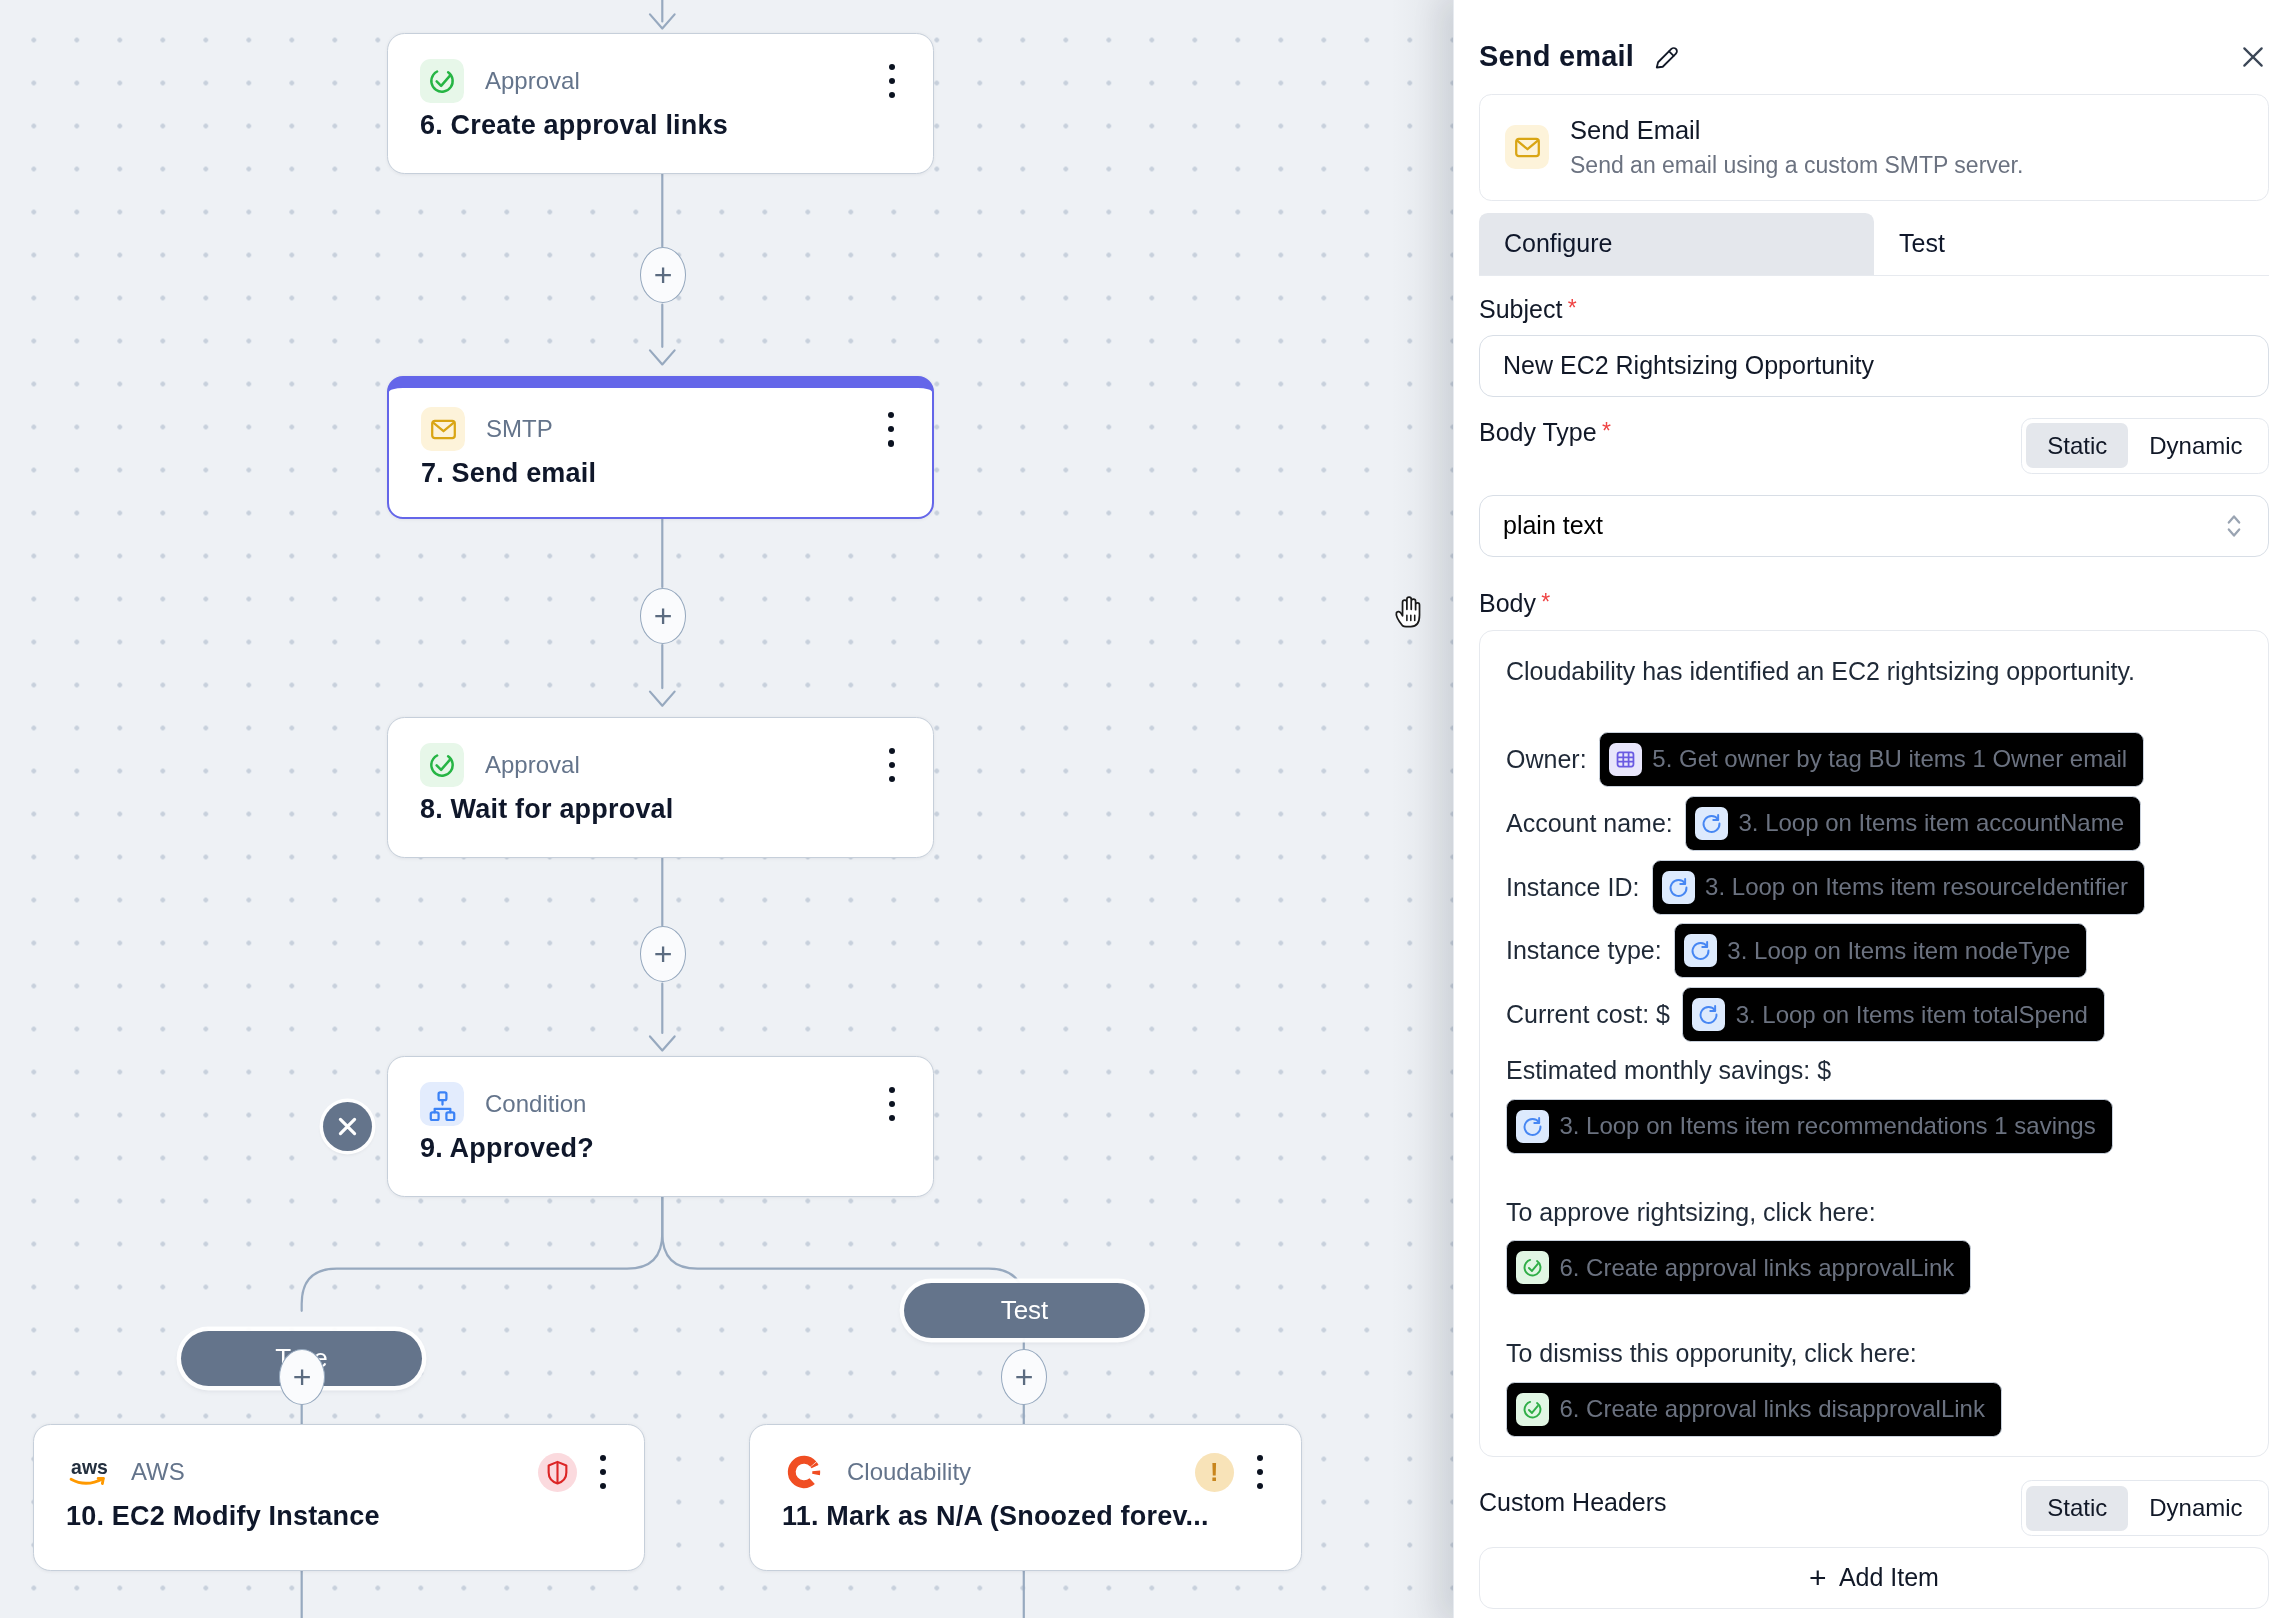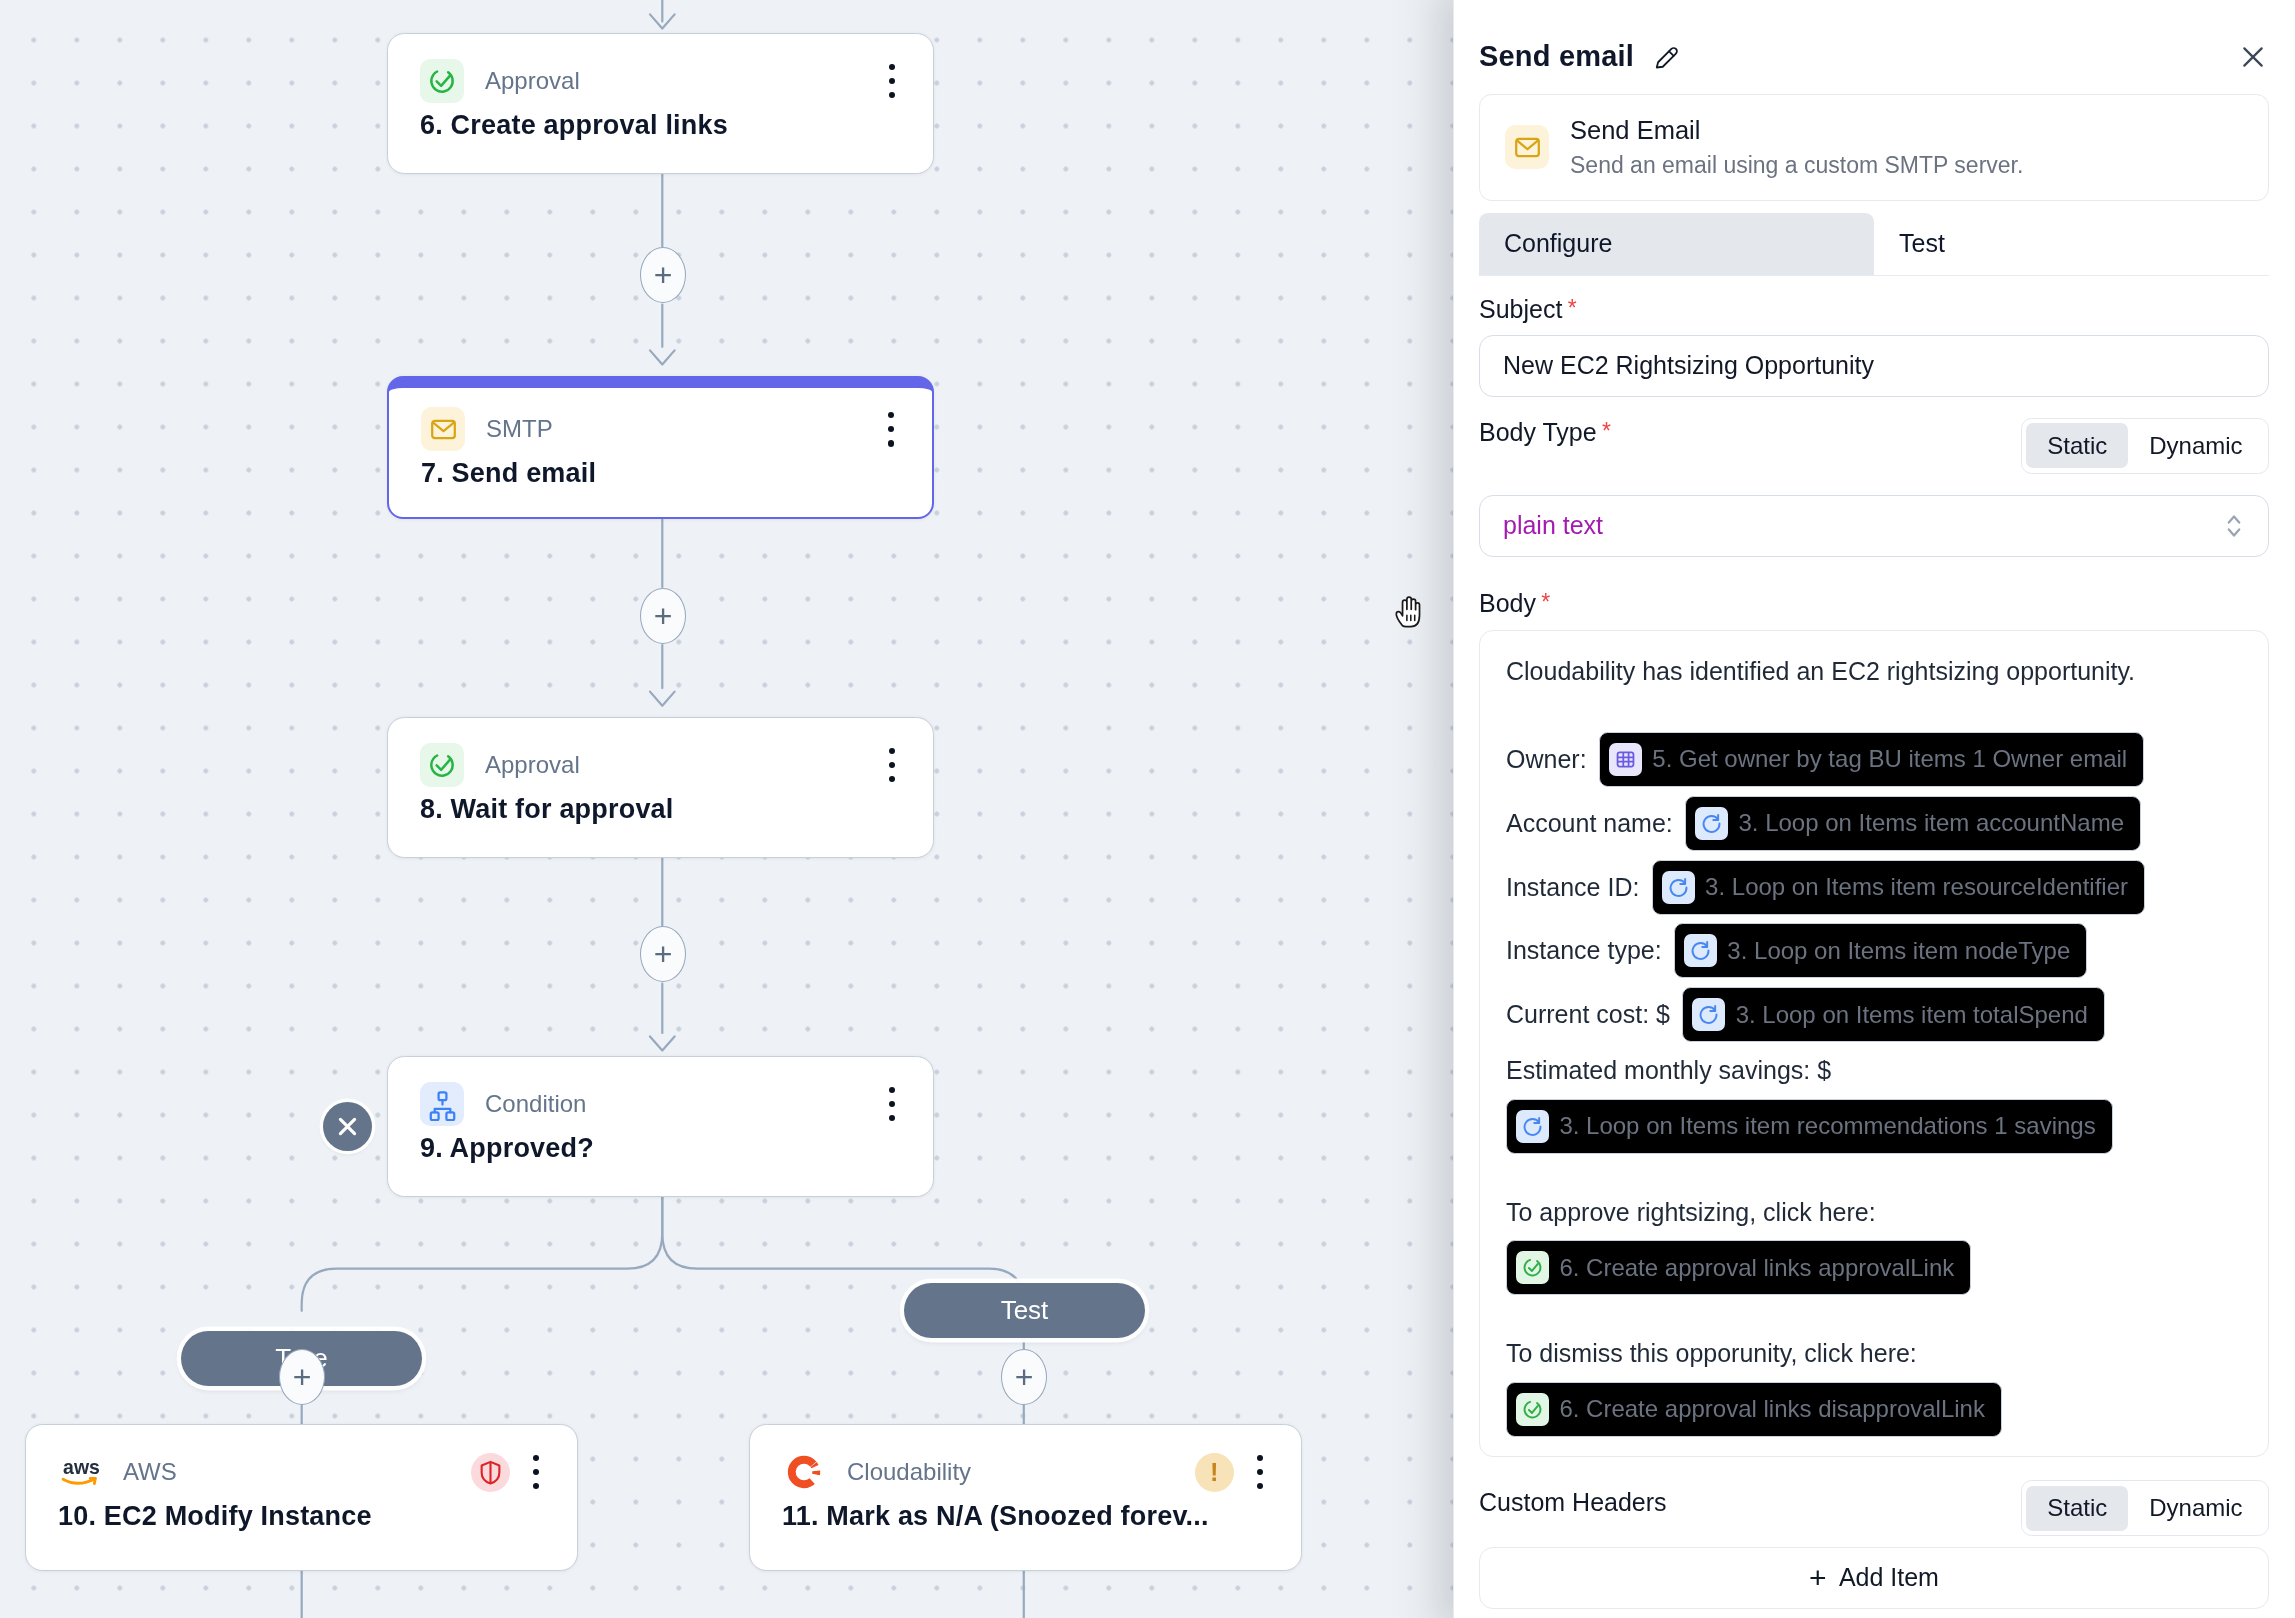--- a/index.html
+++ b/index.html
@@ -89,21 +89,21 @@
     font-family:"Liberation Sans", sans-serif;
   }
   .row-between { margin-top:21px; display:flex; justify-content:space-between; }
   .seg {
     display:flex; align-items:center; border:1.8px solid #e4e8ee; border-radius:10.6px; padding:4.4px; height:56px;
   }
   .seg-opt { font-size:24px; color:#111827; padding:0 21px; height:100%; display:flex; align-items:center; border-radius:7px; }
   .seg-opt.on { background:#e4e7ec; }
   .select {
     margin-top:21px; height:62px; border:1.8px solid #d8dee6; border-radius:14px;
-    display:flex; align-items:center; padding:0 21px 0 23px; font-size:25px; color:#a21caf;
+    display:flex; align-items:center; padding:0 21px 0 23px; font-size:25px; color:#000000;
   }
   .select svg { margin-left:auto; }
 
   .body-box {
     margin-top:12.3px; height:827px; border:1.8px solid #e6e9ee; border-radius:14px;
     padding:21px 26px; overflow:hidden; font-size:25px; color:#1f2937;
   }
   .body-line { line-height:39px; }
   .gap-s { height:32px; } .gap-m { height:30px; }
   .chip-row { display:flex; align-items:center; gap:12.3px; margin:8.8px 0; }
@@ -261,21 +261,21 @@
       <span>Test</span>
     </div>
 
     <div class="plus" style="left:279px; top:1349px;">
         <span>+</span>
       </div>
     <div class="plus" style="left:1001px; top:1349px;">
         <span>+</span>
       </div>
 
-    <div class="node" style="left:25px; top:1424px; width:553px; height:147px;">
+    <div class="node" style="left:33px; top:1424px; width:612px; height:147px;">
       <div class="node-head">
         <span class="icon-tile tile-plain">
           <svg width="46" height="35" viewBox="0 0 52 40">
             <text x="6" y="22" font-size="23" font-weight="700" fill="#232f3e" font-family="Liberation Sans, sans-serif">aws</text>
             <path d="M6 28 Q24 38 44 27" fill="none" stroke="#ff9900" stroke-width="3.4" stroke-linecap="round"></path>
             <path d="M44 27 l-1 6 M44 27 l-6 0" fill="none" stroke="#ff9900" stroke-width="3.4" stroke-linecap="round"></path>
           </svg>
         </span>
         <span class="node-type">AWS</span>
         <span class="node-right">

